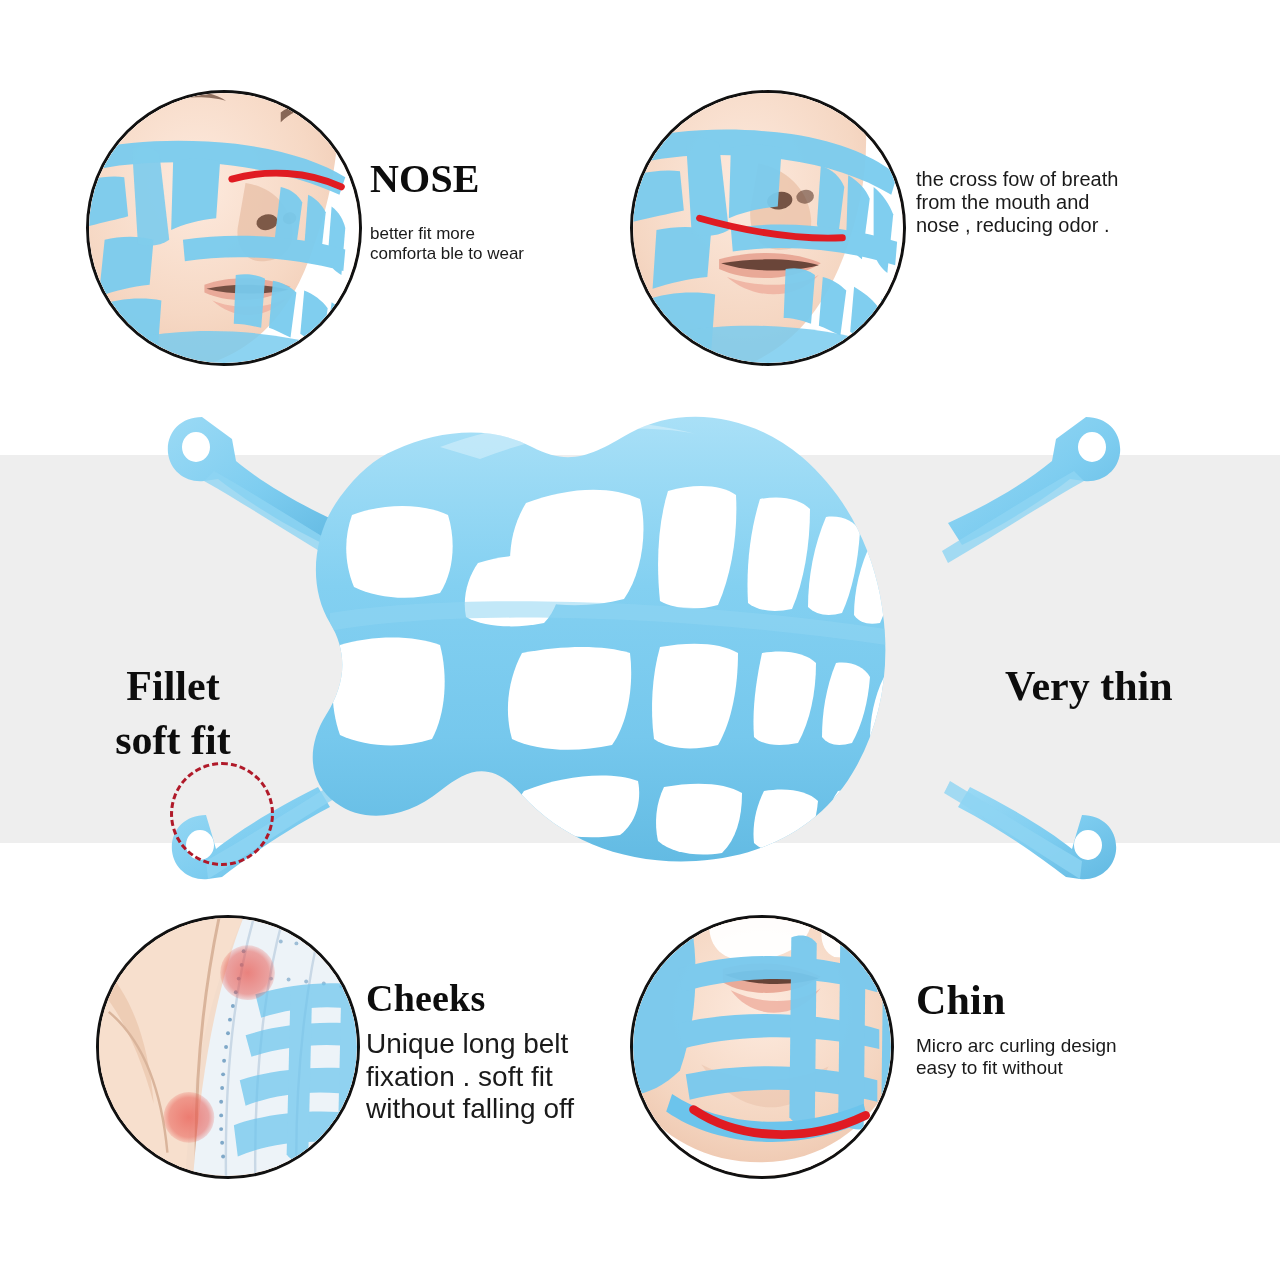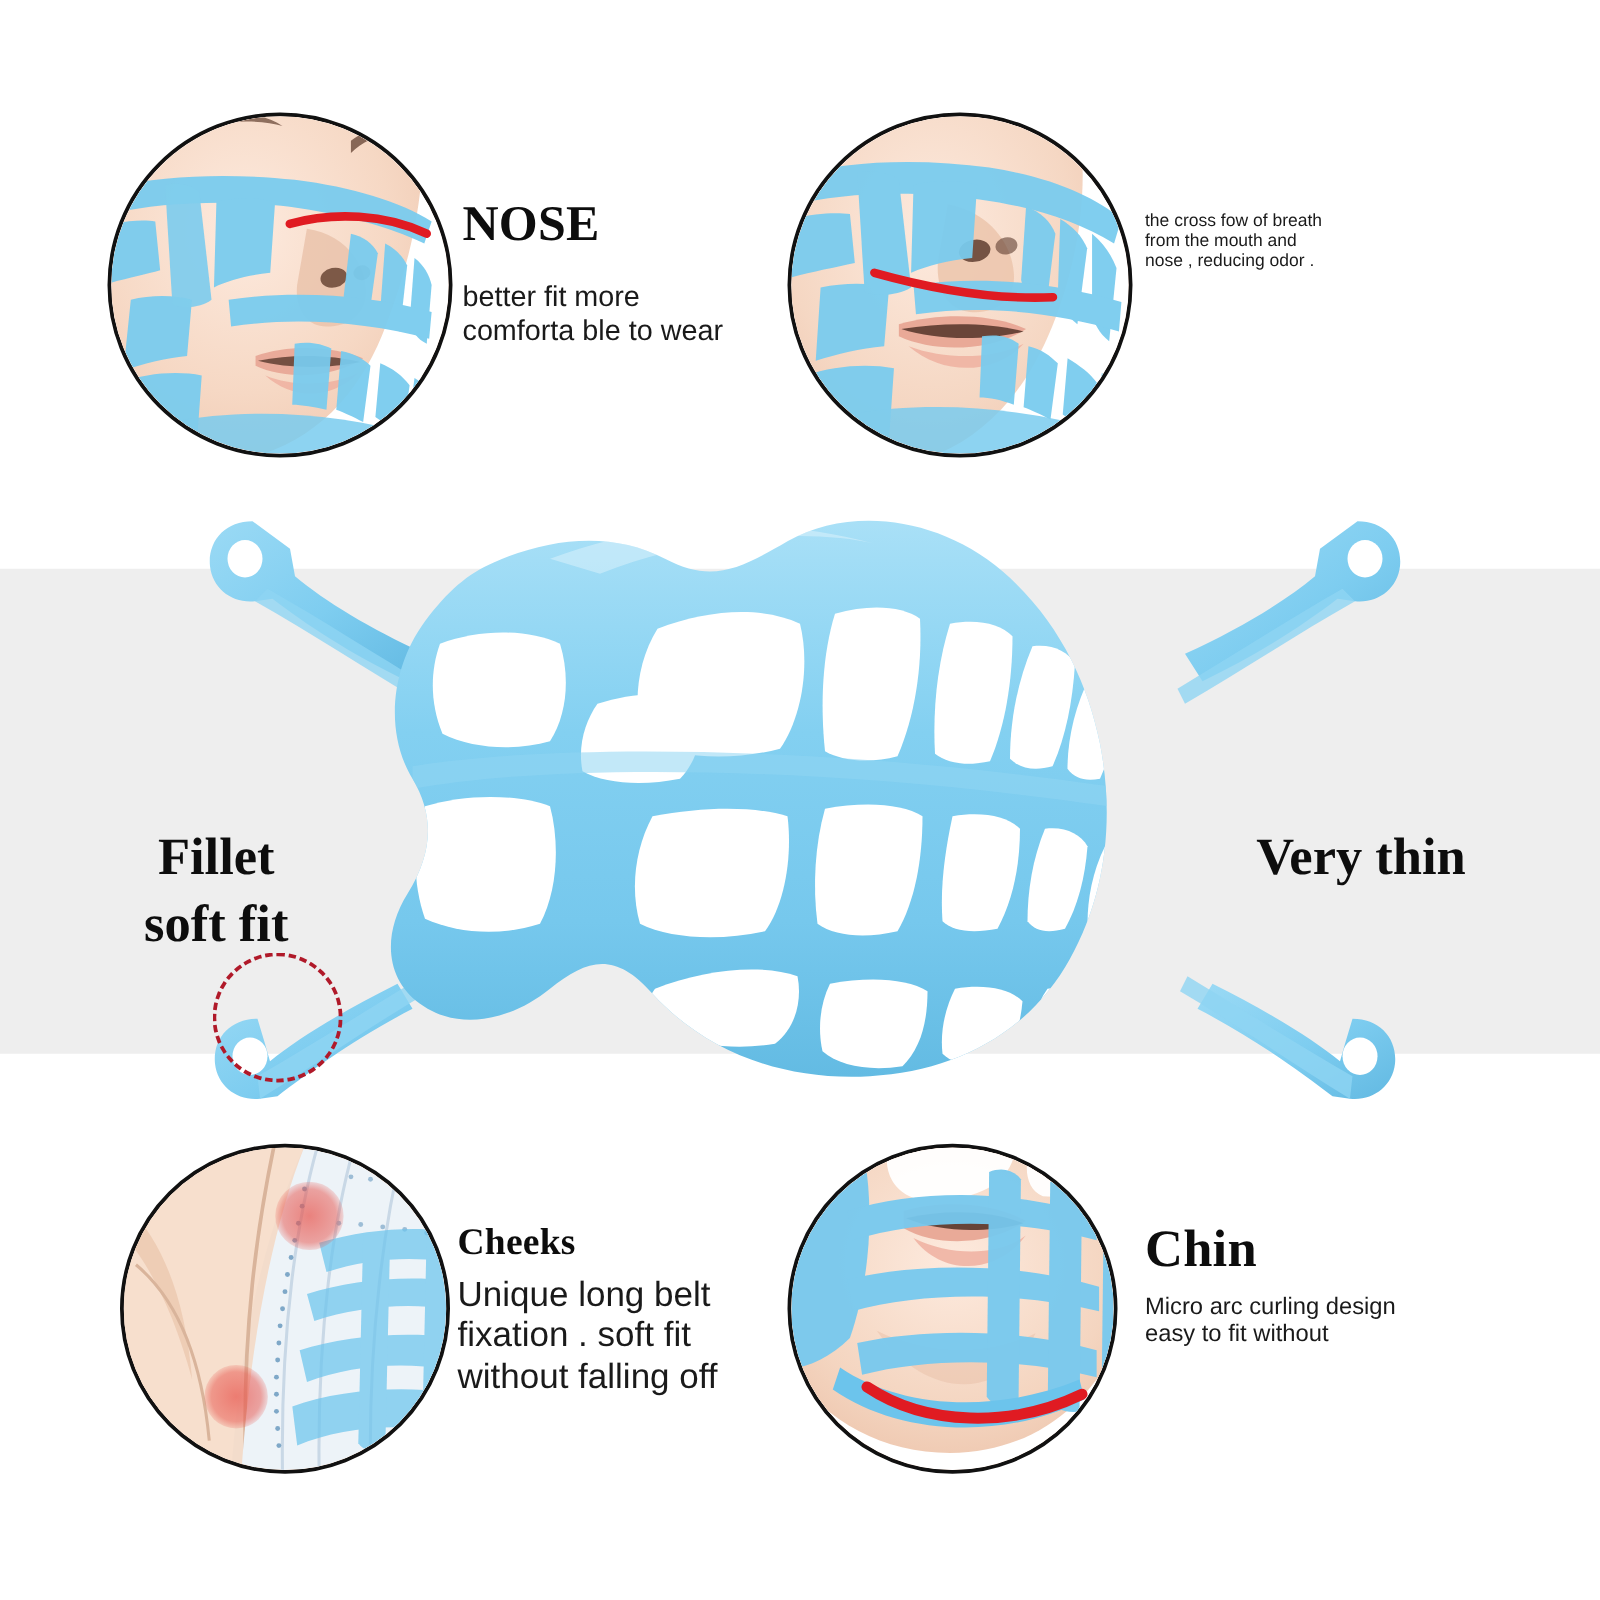--- a/index.html
+++ b/index.html
@@ -123,21 +123,21 @@
           <path d="M50,250 C110,238 188,242 252,262 L248,286 L40,286 Z" opacity=".9"></path>
         </g>
 
         <path d="M146,88 C182,78 224,80 258,96" stroke="#e01b22" stroke-width="7" fill="none" stroke-linecap="round"></path>
       </g>
     </svg>
   </div>
 
   <div class="txt" style="left:370px;top:158px;width:270px;">
     <div class="feature-head" style="font-size:40px;">NOSE</div>
-    <div class="feature-body" style="font-size:23px;margin-top:24px;">better fit more
+    <div class="feature-body" style="font-size:17px;margin-top:24px;">better fit more
 comforta ble to wear</div>
   </div>
 
   <div class="photo-circle" style="left:630px;top:90px;width:276px;height:276px;">
     <svg viewBox="0 0 276 276" preserveAspectRatio="xMidYMid slice">
       <defs>
         <radialGradient id="skinB" cx="50%" cy="35%" r="78%">
           <stop offset="0%" stop-color="#fdeade"></stop>
           <stop offset="60%" stop-color="#f5d7c3"></stop>
           <stop offset="100%" stop-color="#edc3ab"></stop>
@@ -176,21 +176,21 @@
           <path d="M254,210 C264,218 270,226 274,236 L268,276 C260,268 254,262 248,258 Z"></path>
           <path d="M48,244 C112,232 192,238 258,258 L254,290 L38,290 Z" opacity=".9"></path>
         </g>
 
         <path d="M68,128 C118,142 170,150 214,148" stroke="#e01b22" stroke-width="7" fill="none" stroke-linecap="round"></path>
       </g>
     </svg>
   </div>
 
   <div class="txt" style="left:916px;top:160px;width:320px;">
-    <div class="feature-body" style="font-size:14px;margin-top:8px;">the cross fow of breath
+    <div class="feature-body" style="font-size:20px;margin-top:8px;">the cross fow of breath
 from the mouth and
 nose , reducing odor .</div>
   </div>
 
   <div id="bracket-wrap">
     <svg viewBox="0 0 1010 500" preserveAspectRatio="xMidYMid meet">
       <defs>
         <linearGradient id="silGrad" x1="0" y1="0" x2="0" y2="1">
           <stop offset="0%" stop-color="#a9e0f7"></stop>
           <stop offset="38%" stop-color="#83d0f1"></stop>
@@ -405,21 +405,21 @@
           <path d="M248,70 C258,70 266,74 270,80 L266,254 C256,254 248,252 244,246 Z"></path>
         </g>
 
         <circle cx="152" cy="56" r="28" fill="url(#dotRed)"></circle>
         <circle cx="92" cy="204" r="26" fill="url(#dotRed)"></circle>
       </g>
     </svg>
   </div>
 
   <div class="txt" style="left:366px;top:978px;width:280px;">
-    <div class="feature-head" style="font-size:30px;">Cheeks</div>
+    <div class="feature-head" style="font-size:38px;">Cheeks</div>
     <div class="feature-body" style="font-size:28px;margin-top:10px;">Unique long belt
 fixation . soft fit
 without falling off</div>
   </div>
 
   <div class="photo-circle" style="left:630px;top:915px;width:264px;height:264px;">
     <svg viewBox="0 0 264 264" preserveAspectRatio="xMidYMid slice">
       <defs>
         <clipPath id="cpD">
             <circle cx="132" cy="132" r="132"></circle>

